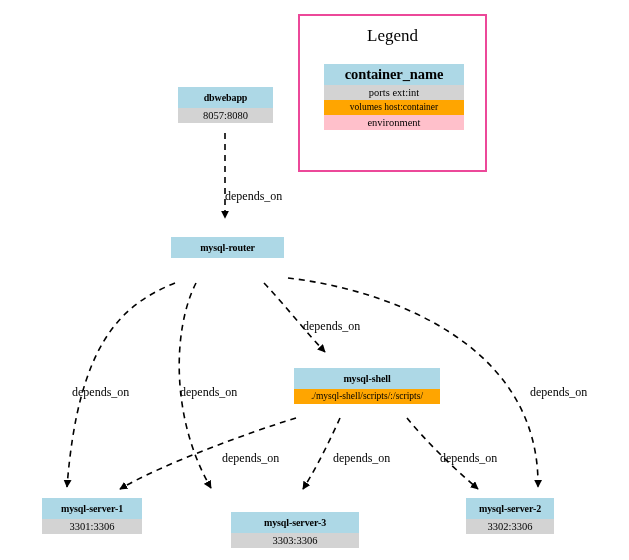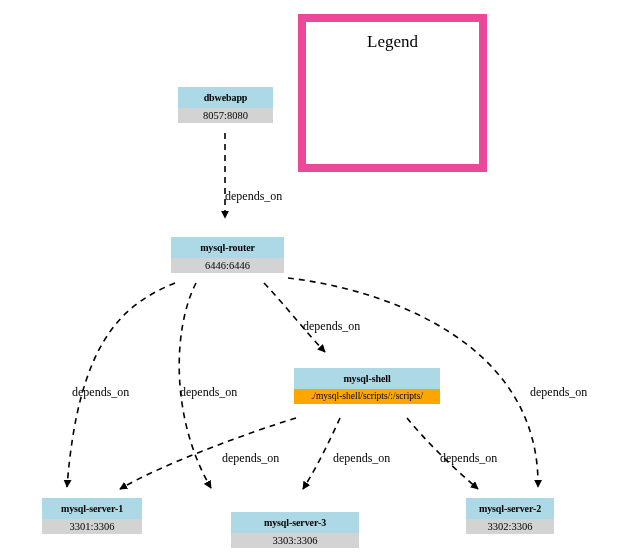--- a/index.html
+++ b/index.html
@@ -60,21 +60,21 @@
     line-height: 15px;
     height: 15px;
   }
   
   #legend {
     position: absolute;
     left: 298px;
     top: 14px;
     width: 189px;
     height: 158px;
-    border: 8px solid #ec4899;
+    border: 2px solid #ec4899;
     background: #ffffff;
     box-sizing: border-box;
     z-index: 4;
   }
   #legend-title {
     text-align: center;
     font-size: 17px;
     line-height: 22px;
     margin-top: 9px;
     color: #000;
@@ -136,21 +136,20 @@
 <div class="edge-label" style="left:333px; top:450px;">depends_on</div>
 <div class="edge-label" style="left:440px; top:450px;">depends_on</div>
 
 <div class="node" style="left:178px; top:87px; width:95px;">
   <div class="node-row row-name">dbwebapp</div>
   <div class="node-row row-ports">8057:8080</div>
 </div>
 
 <div class="node" style="left:171px; top:237px; width:113px;">
   <div class="node-row row-name">mysql-router</div>
-  <div class="node-row row-ports">6446:6446</div>
 </div>
 
 <div class="node" style="left:294px; top:368px; width:146px;">
   <div class="node-row row-name">mysql-shell</div>
   <div class="node-row row-volumes">./mysql-shell/scripts/:/scripts/</div>
 </div>
 
 <div class="node" style="left:14px; top:498px; width:128px;padding-left:28px;">
   <div class="node-row row-name">mysql-server-1</div>
   <div class="node-row row-ports">3301:3306</div>
@@ -161,13 +160,19 @@
   <div class="node-row row-ports">3303:3306</div>
 </div>
 
 <div class="node" style="left:426px; top:498px; width:128px;padding-left:40px;">
   <div class="node-row row-name">mysql-server-2</div>
   <div class="node-row row-ports">3302:3306</div>
 </div>
 
 <div id="legend">
   <div id="legend-title">Legend</div>
+  <div id="legend-rows">
+    <div class="node-row row-name">container_name</div>
+    <div class="node-row row-ports">ports ext:int</div>
+    <div class="node-row row-volumes">volumes host:container</div>
+    <div class="node-row row-env">environment</div>
+  </div>
 </div>
 
 </body></html>

